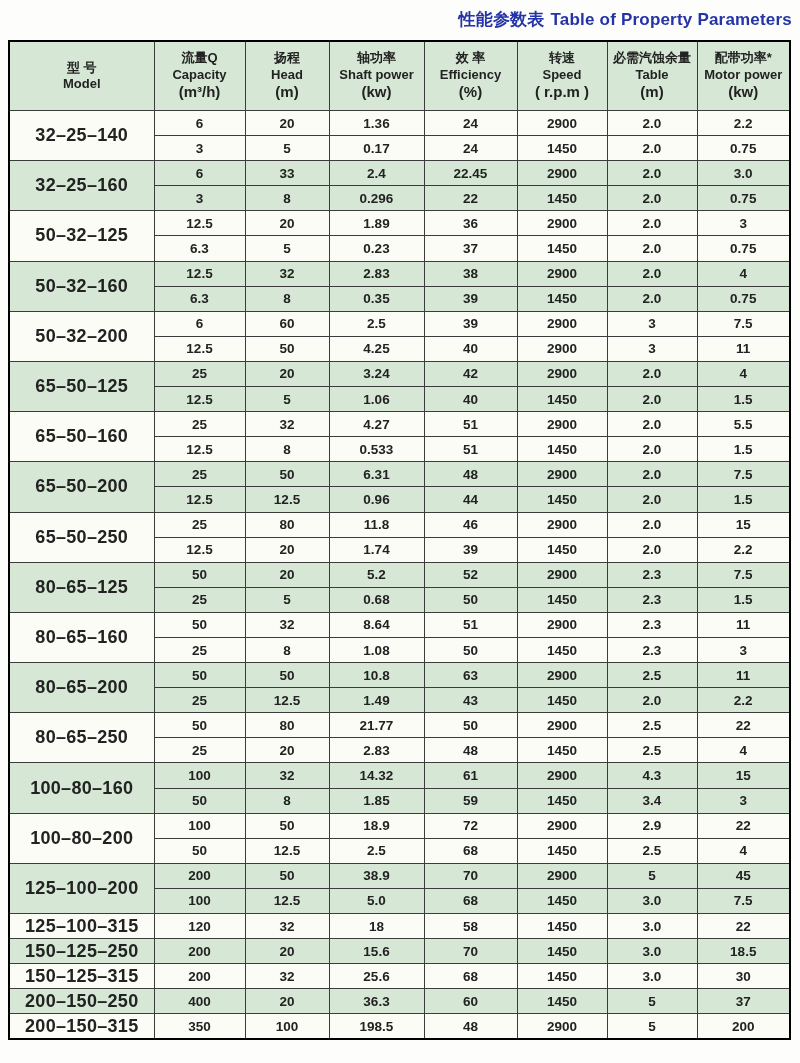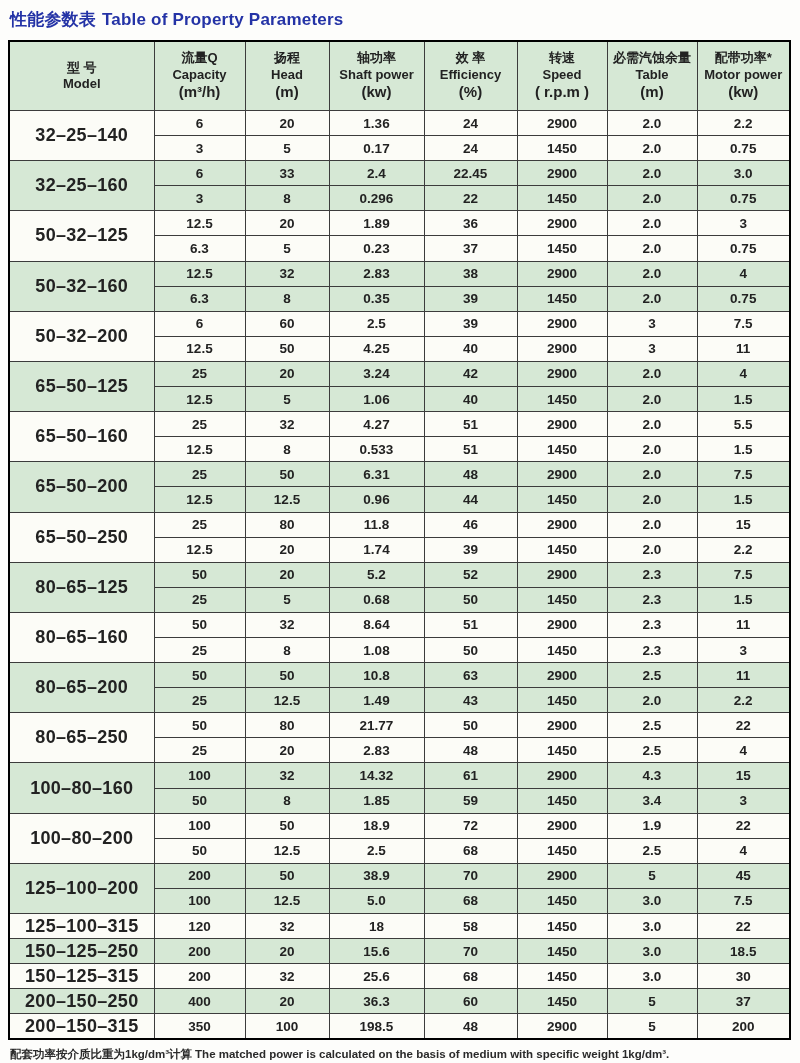--- a/index.html
+++ b/index.html
@@ -16,20 +16,21 @@
     padding: 6px 8px 0 8px;
     background: #fdfdfb;
   }
   .page-title {
     font-size: 17px;
     font-weight: 700;
     color: #2433a6;
     letter-spacing: 0.2px;
     padding: 2px 0 9px 2px;
     white-space: nowrap;
+    text-align: right;
   }
   .page-title .zh { margin-right: 6px; }
   table.params {
     border-collapse: collapse;
     table-layout: fixed;
     width: 783px;
     border: 2px solid #000000;
   }
   table.params th,
   table.params td {
@@ -398,21 +399,21 @@
           <td>3.4</td>
           <td>3</td>
         </tr>
         <tr class="shade-white group-start">
           <td class="model-cell" rowspan="2">100–80–200</td>
           <td>100</td>
           <td>50</td>
           <td>18.9</td>
           <td>72</td>
           <td>2900</td>
-          <td>1.9</td>
+          <td>2.9</td>
           <td>22</td>
         </tr>
         <tr class="shade-white">
           <td>50</td>
           <td>12.5</td>
           <td>2.5</td>
           <td>68</td>
           <td>1450</td>
           <td>2.5</td>
           <td>4</td>
@@ -482,16 +483,13 @@
           <td>100</td>
           <td>198.5</td>
           <td>48</td>
           <td>2900</td>
           <td>5</td>
           <td>200</td>
         </tr>
       </tbody>
   </table>
 
-  <div class="footnote">
-    <span class="zh">配套功率按介质比重为1kg/dm³计算</span><span class="en">The matched power is calculated on the basis of medium with specific weight 1kg/dm³.</span>
-  </div>
 </div>
 
 </body></html>

